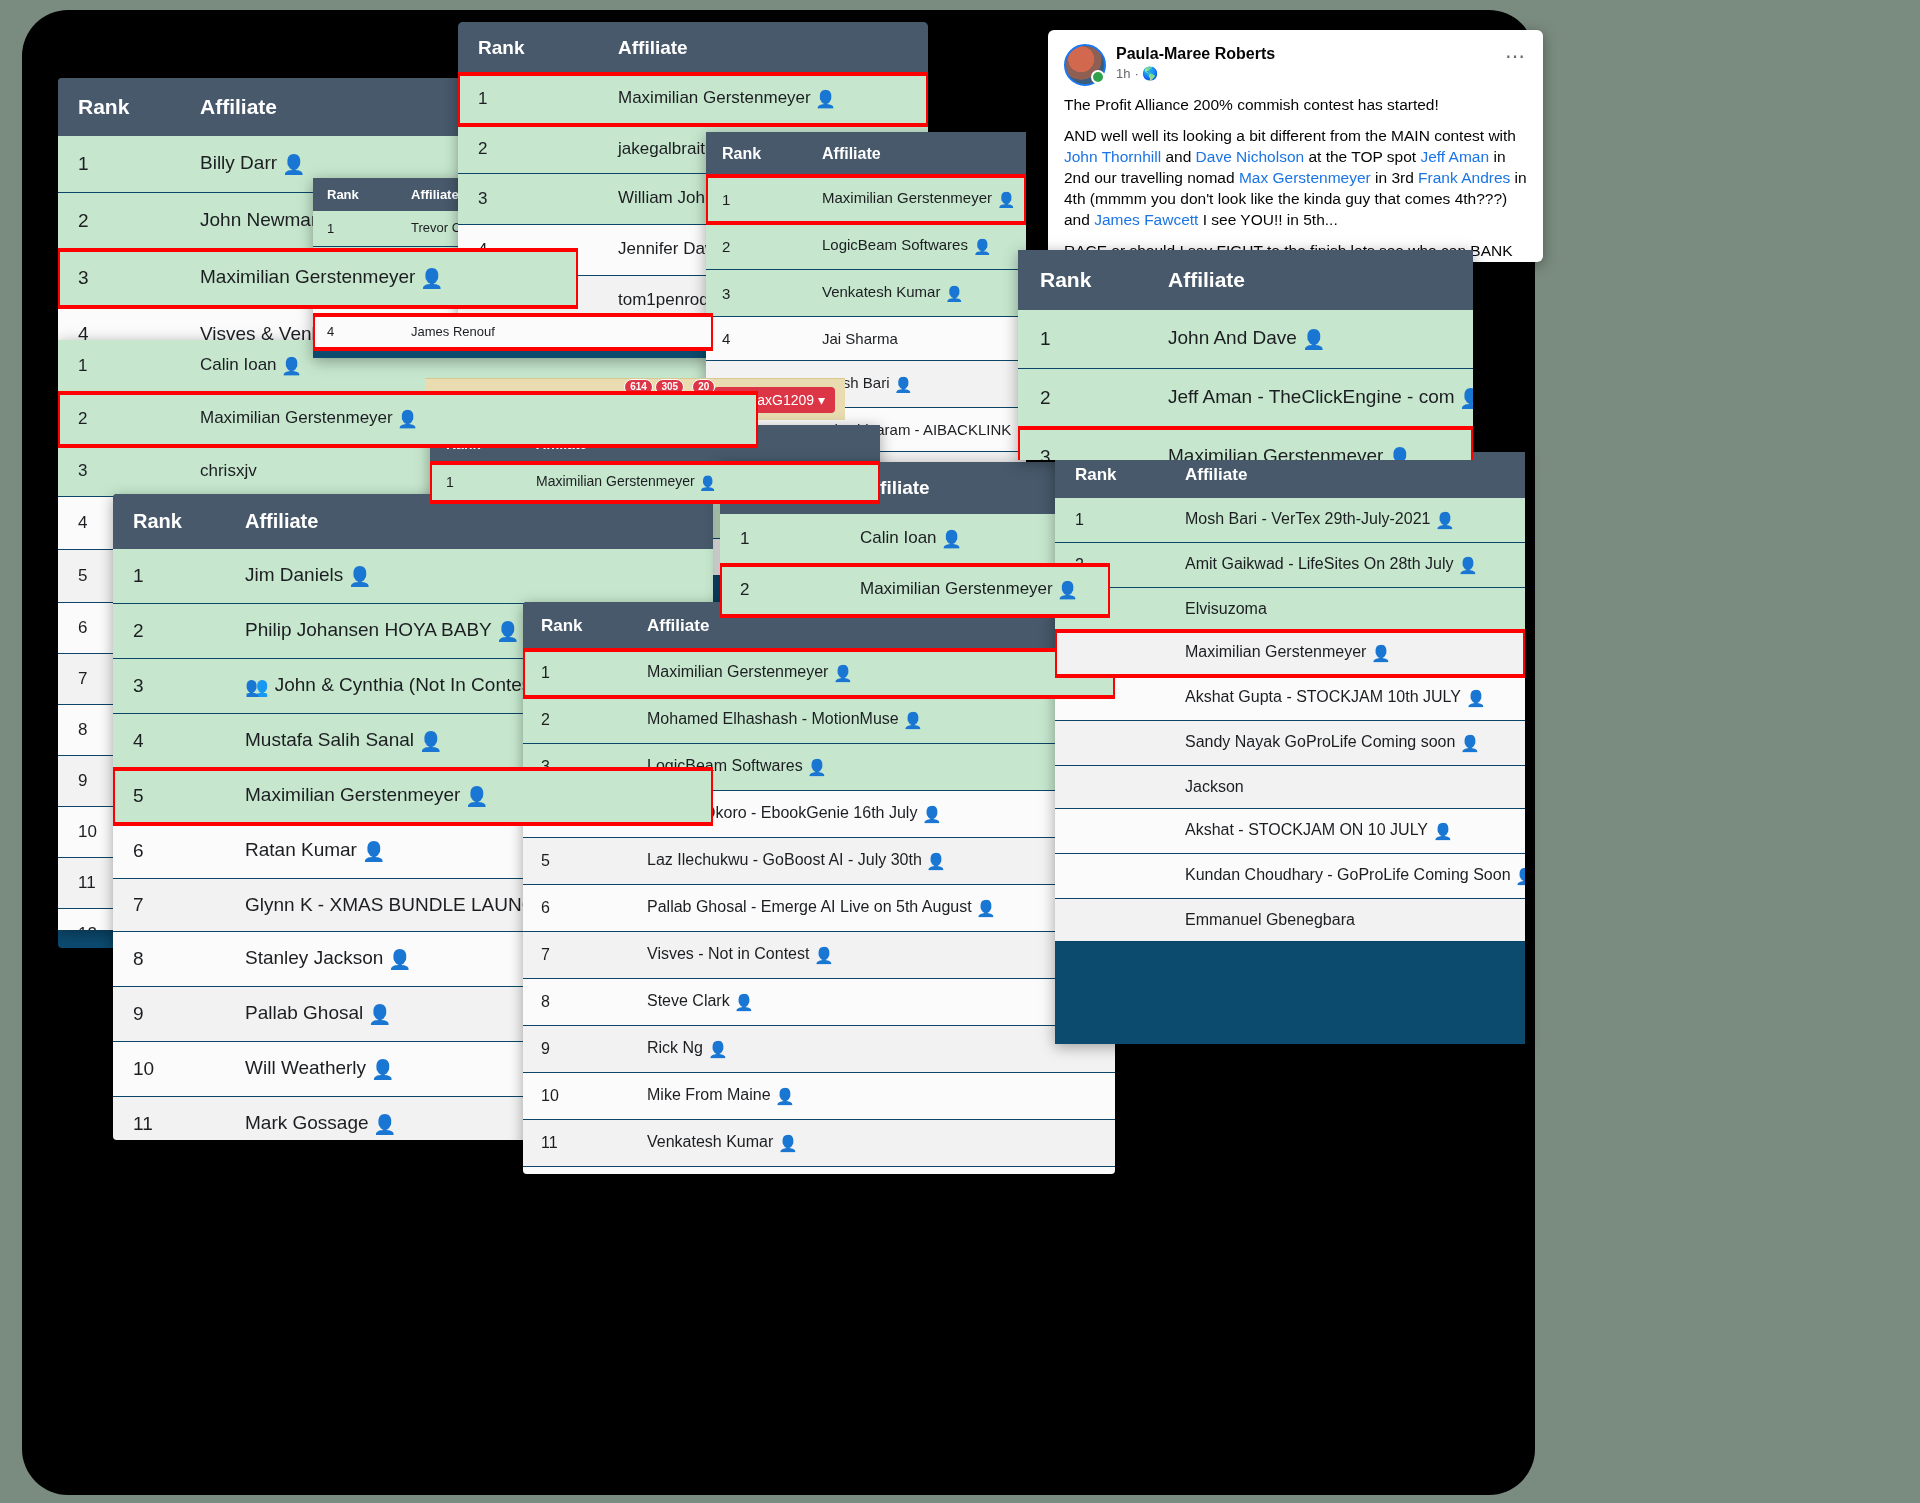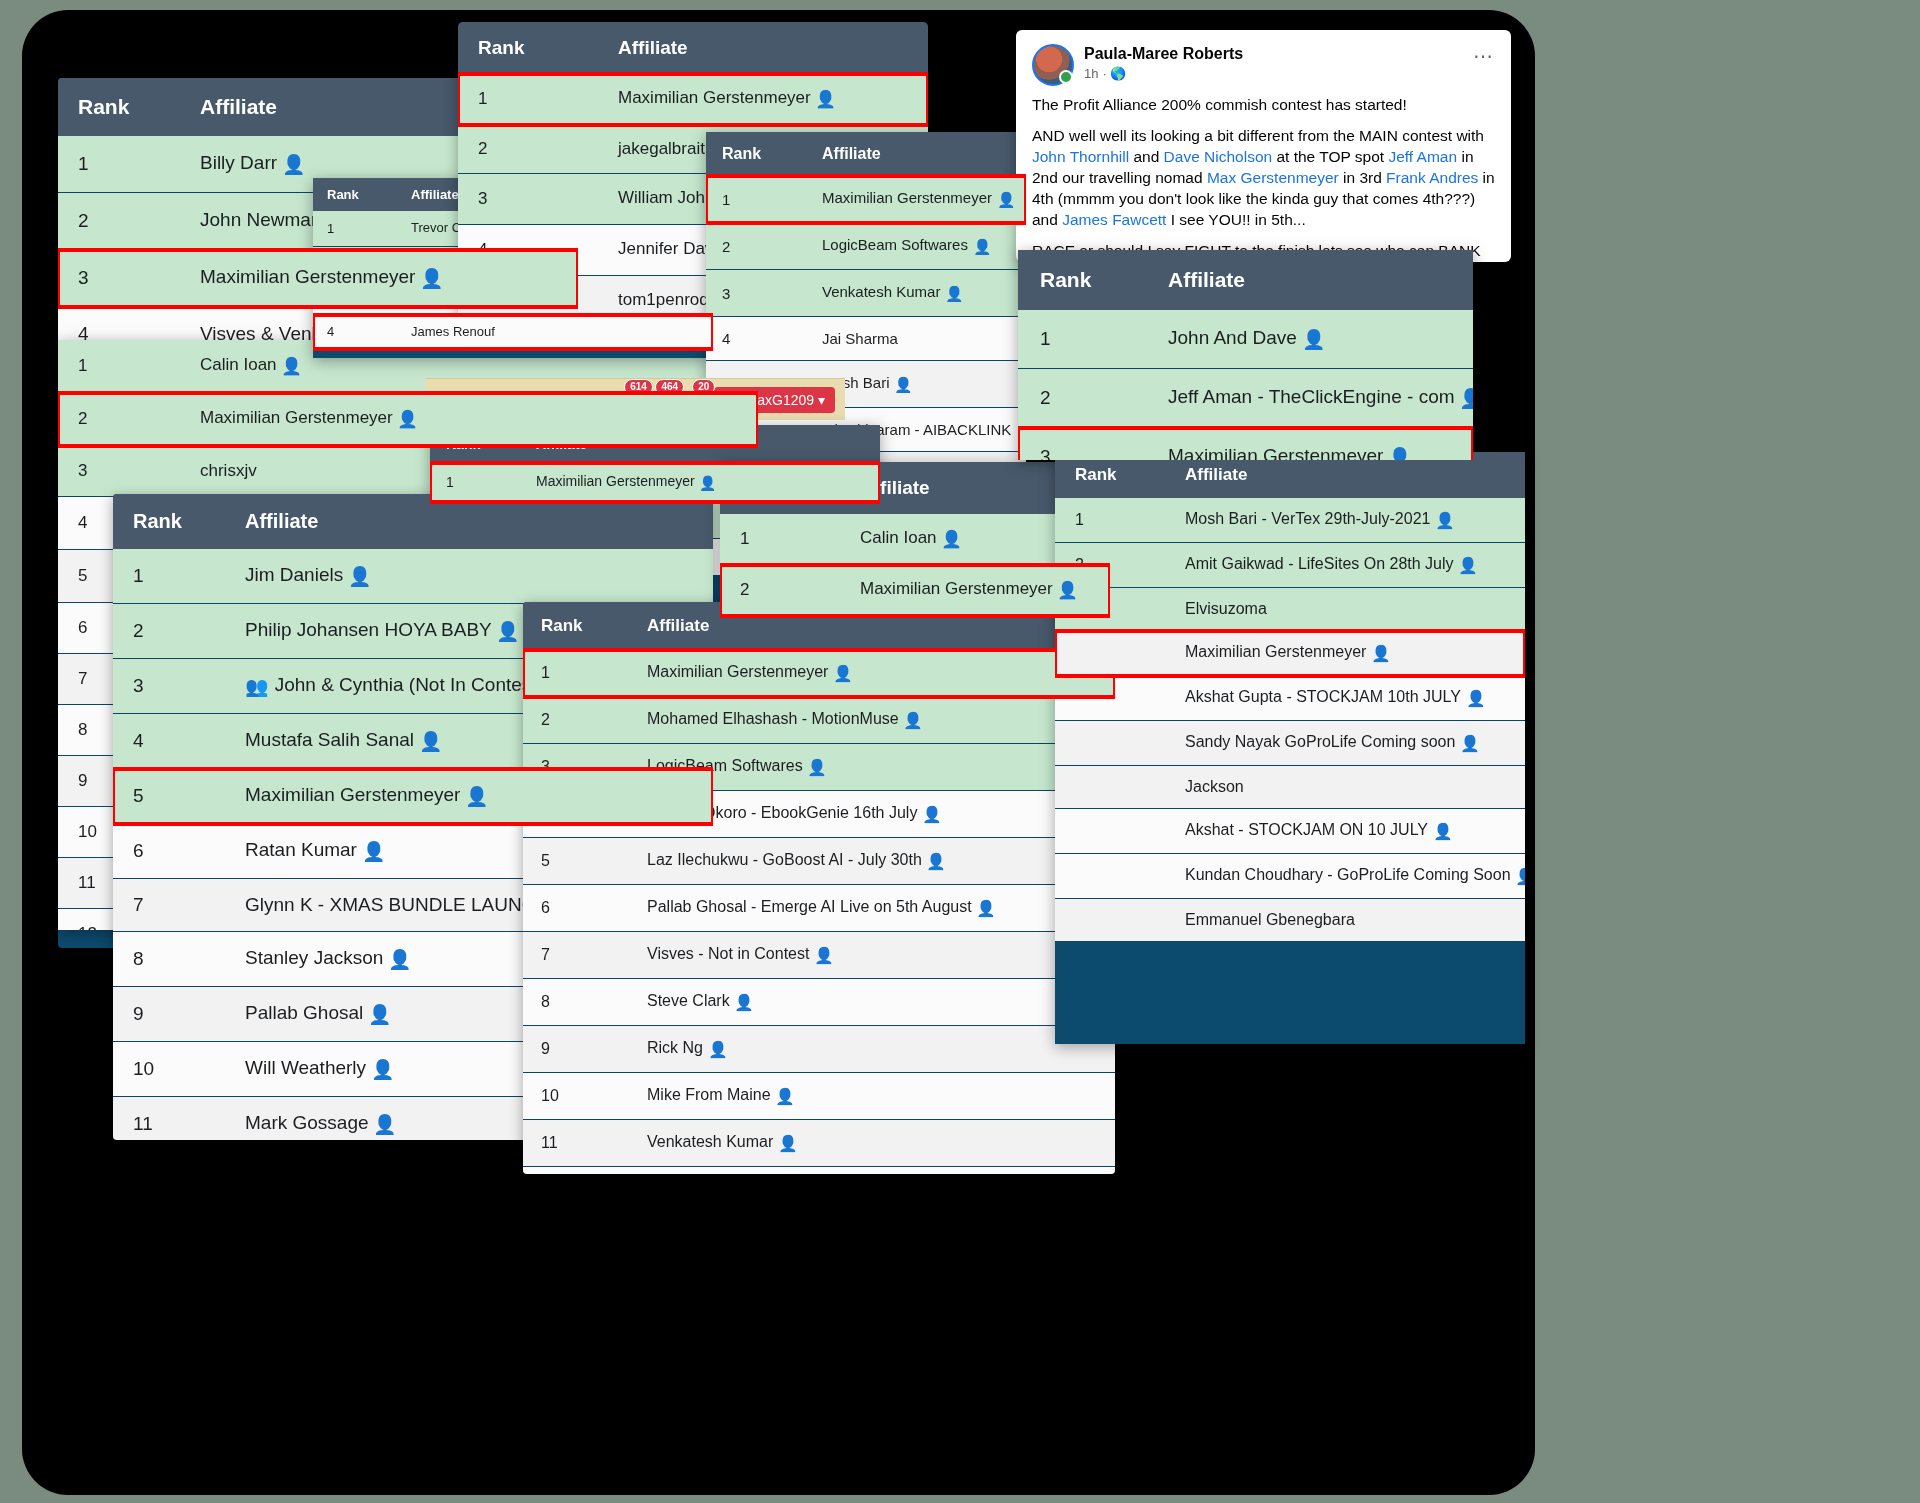--- a/index.html
+++ b/index.html
@@ -102,21 +102,21 @@
   #c8 th{font-size:19px;padding:15px 20px;}
   #c8 td{font-size:17px;padding:14px 20px;}
   #c8 .rankcol{width:80px;}
 
   #c9{left:523px;top:602px;width:592px;height:572px;border-radius:4px;}
   #c9 th{font-size:17px;padding:14px 18px;}
   #c9 td{font-size:16px;padding:13px 18px;}
   #c9 .rankcol{width:70px;}
 
   
-  #fb{left:1016px;top:30px;width:495px;height:232px;background:#fff;border-radius:6px;padding:0;}
+  #fb{left:1048px;top:30px;width:495px;height:232px;background:#fff;border-radius:6px;padding:0;}
   .fbhead{display:flex;align-items:flex-start;padding:14px 16px 4px 16px;position:relative;}
   .fbav{
     width:42px;height:42px;border-radius:50%;
     background:radial-gradient(circle at 40% 35%,#d2694f 0 38%,#8e5f52 39% 60%,#3e5d7a 61% 100%);
     border:2.5px solid #1877f2;box-sizing:border-box;position:relative;flex:none;
   }
   .fbav:after{content:"";position:absolute;right:-1px;bottom:0px;width:10px;height:10px;border-radius:50%;background:#31a24c;border:2px solid #fff;}
   .fbname{font-size:16px;font-weight:bold;color:#050505;margin-left:10px;line-height:20px;}
   .fbmeta{font-size:13px;color:#65676b;margin-left:10px;margin-top:2px;display:flex;align-items:center;gap:4px;}
   .fbdots{position:absolute;right:16px;top:22px;color:#65676b;font-size:20px;letter-spacing:2px;line-height:8px;}
@@ -346,21 +346,21 @@
     <span>Team Leaderboard</span>
     &nbsp;&nbsp;
     <span>Individual Leaderboard</span>
   </div>
   <div class="badgewrap">
     <span class="tbicon">🔔</span>
     <span class="badge">614</span>
   </div>
   <div class="badgewrap">
     <span class="tbicon">💵</span>
-    <span class="badge">464</span>
+    <span class="badge">305</span>
   </div>
   <div class="badgewrap">
     <span class="tbicon">🛒</span>
     <span class="badge">20</span>
   </div>
   <div class="userbtn">
     <span>👤</span>
     <span>MaxG1209</span>
     <span>▾</span>
   </div>

